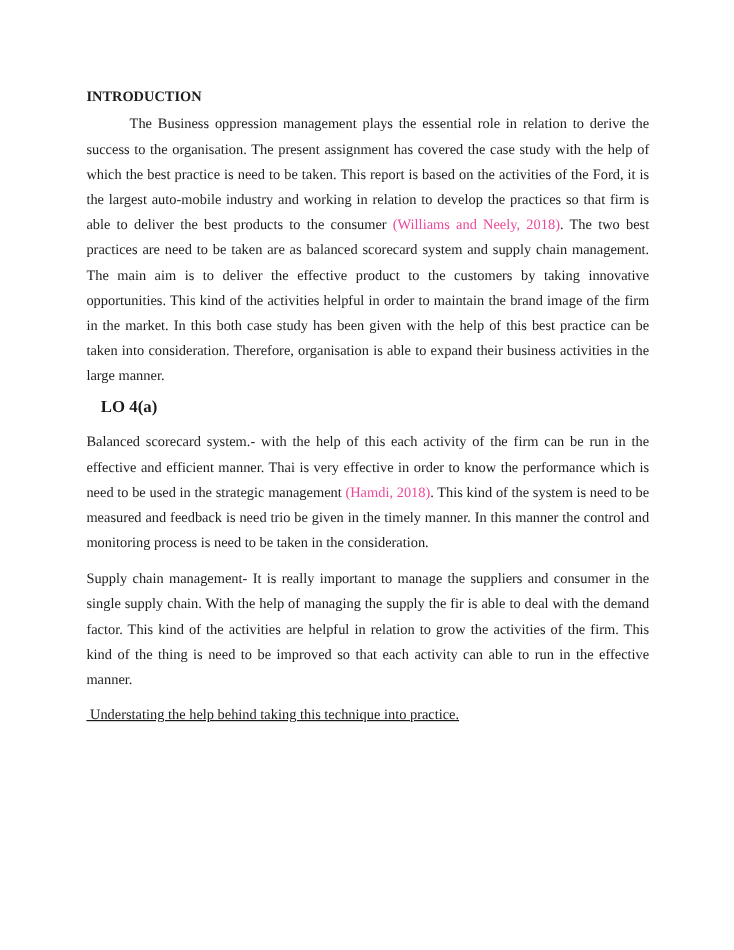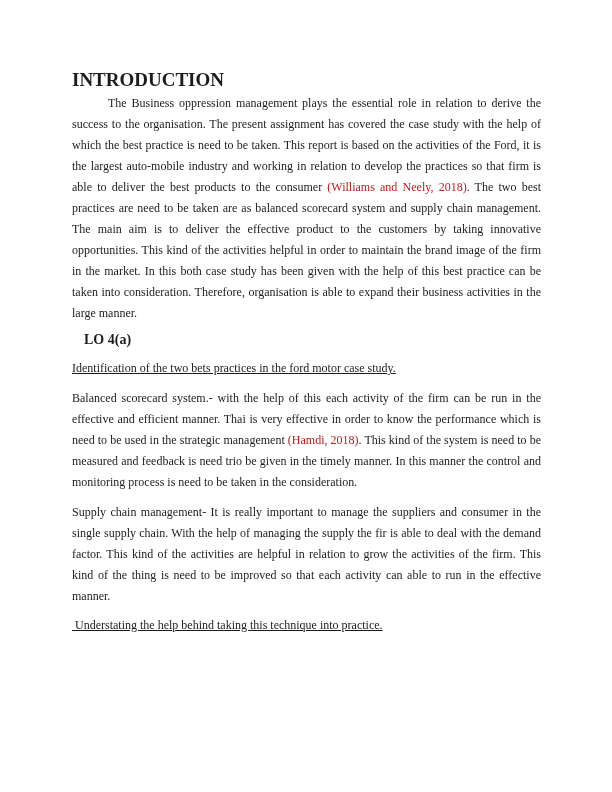--- a/index.html
+++ b/index.html
@@ -13,21 +13,21 @@
     height: 792px;
     margin: 0;
     background: #ffffff;
     box-sizing: border-box;
     padding: 71px 71px 0 72px;
     font-family: "Liberation Serif", "DejaVu Serif", serif;
     color: #1c1c1c;
     overflow: hidden;
   }
   .h-major {
-    font-size: 19px;
+    font-size: 12px;
     line-height: 18px;
     font-weight: bold;
     margin: 0 0 4px 0;
     text-align: left;
   }
   .h-lo {
     font-size: 14px;
     line-height: 19px;
     font-weight: bold;
     margin: 6px 0 9px 12px;
@@ -42,21 +42,21 @@
   .indent {
     text-indent: 36px;
   }
   .lead-para {
     margin-top: 9px;
   }
   .bold-lead {
     font-weight: normal;
   }
   .cite {
-    color: #b91c1c;
+    color: #ec4899;
   }
   .sub-underline {
     font-size: 12px;
     line-height: 21px;
     text-decoration: underline;
     margin: 0;
     text-align: left;
     white-space: pre-wrap;
   }
   .sub-underline.second {
@@ -67,21 +67,20 @@
 <body>
 
 <div class="page">
 
   <h1 class="h-major">INTRODUCTION</h1>
 
   <p class="para indent"><span>The Business oppression management plays the essential role in relation to derive the success to the organisation. The present assignment has covered the case study with the help of which the best practice is need to be taken. This report is based on the activities of the Ford, it is the largest auto-mobile industry and working in relation to develop the practices so that firm is able to deliver the best products to the consumer </span><span class="cite">(Williams and Neely, 2018)</span><span>. The two best practices are need to be taken are as balanced scorecard system and supply chain management. The main aim is to deliver the effective product to the customers by taking innovative opportunities. This kind of the activities helpful in order to maintain the brand image of the firm in the market. In this both case study has been given with the help of this best practice can be taken into consideration. Therefore, organisation is able to expand their business activities in the large manner.</span></p>
 
   <h2 class="h-lo">LO 4(a)</h2>
 
-  <p class="sub-underline">Identification of the two bets practices in the ford motor case study.</p>
 
 
   <p class="para lead-para"><span class="bold-lead">Balanced scorecard system.-</span><span> with the help of this each activity of the firm can be run in the effective and efficient manner. Thai is very effective in order to know the performance which is need to be used in the strategic management </span><span class="cite">(Hamdi, 2018)</span><span>. This kind of the system is need to be measured and feedback is need trio be given in the timely manner. In this manner the control and monitoring process is need to be taken in the consideration.</span></p>
 
   <p class="para lead-para"><span class="bold-lead">Supply chain management-</span><span> It is really important to manage the suppliers and consumer in the single supply chain. With the help of managing the supply the fir is able to deal with the demand factor. This kind of the activities are helpful in relation to grow the activities of the firm. This kind of the thing is need to be improved so that each activity can able to run in the effective manner.</span></p>
 
   <p class="sub-underline second"> Understating the help behind taking this technique into practice.</p>
 
 
 </div>

